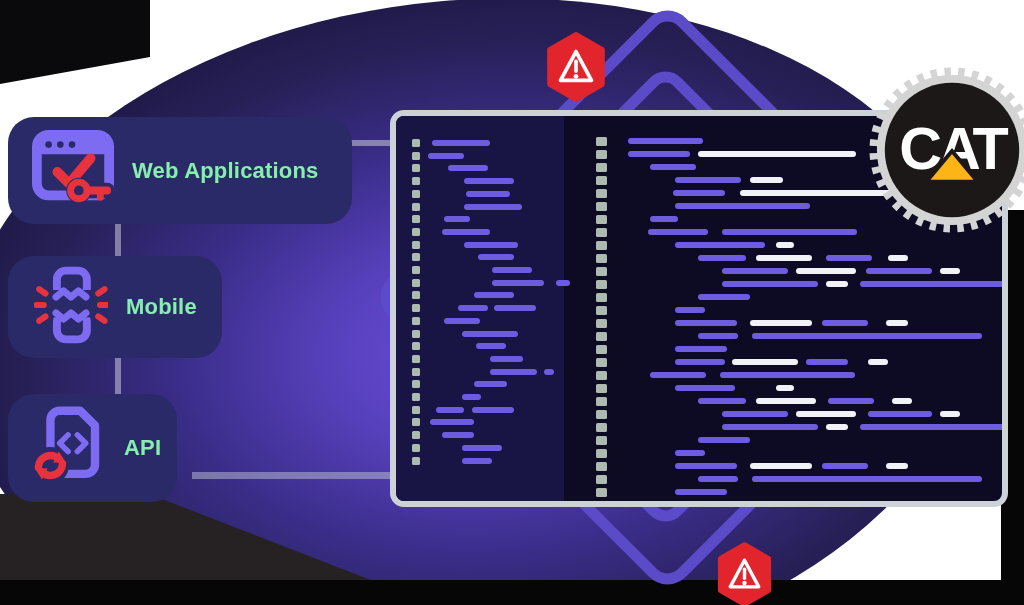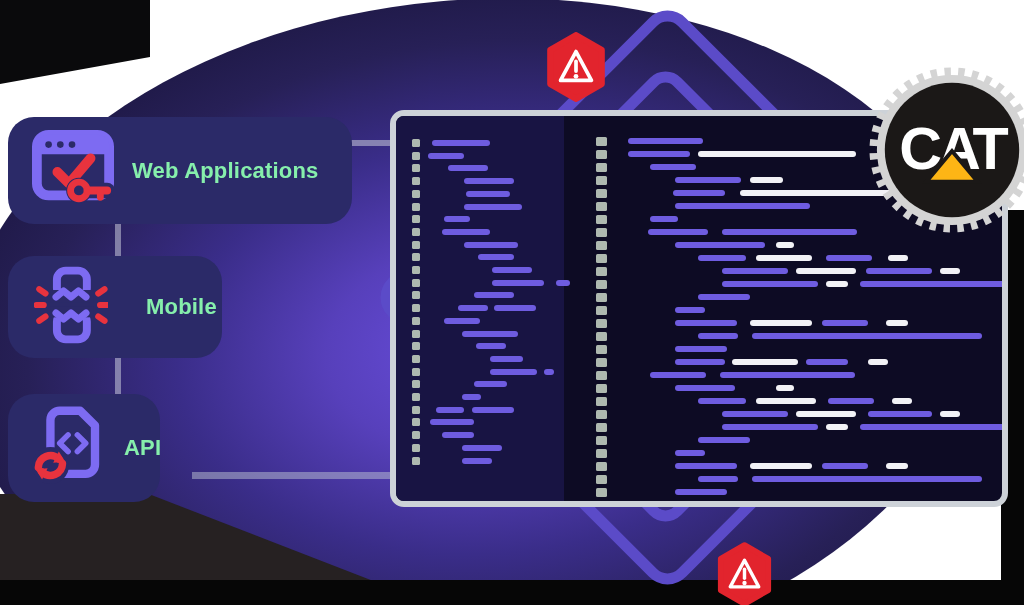--- a/index.html
+++ b/index.html
@@ -40,24 +40,24 @@
   .bar{position:absolute;height:6px;border-radius:3px;}
   .gut{position:absolute;border-radius:1.5px;}
 
   
   .card{background:#2b2a68;border-radius:26px;display:flex;align-items:center;}
   .card .icon{flex:0 0 auto;}
   .card .lbl{font-weight:bold;color:#86efac;letter-spacing:.2px;}
   .card1{left:8px;top:117px;width:344px;height:107px;}
   .card1 .icon{margin-left:24px;}
   .card1 .lbl{margin-left:18px;font-size:22px;}
-  .card2{left:8px;top:256px;width:214px;height:102px;gap:20px;}
+  .card2{left:8px;top:256px;width:214px;height:102px;}
   .card2 .icon{margin-left:26px;}
   .card2 .lbl{margin-left:18px;font-size:22px;}
-  .card3{left:8px;top:394px;width:152px;height:108px;}
+  .card3{left:8px;top:394px;width:169px;height:108px;}
   .card3 .icon{margin-left:22px;}
   .card3 .lbl{margin-left:16px;font-size:22px;}
 
   .badge-top{left:545px;top:32px;}
   .badge-bottom{left:716px;top:542px;}
   .cat-logo{left:868px;top:66px;}
 </style>
 </head>
 <body>
 

